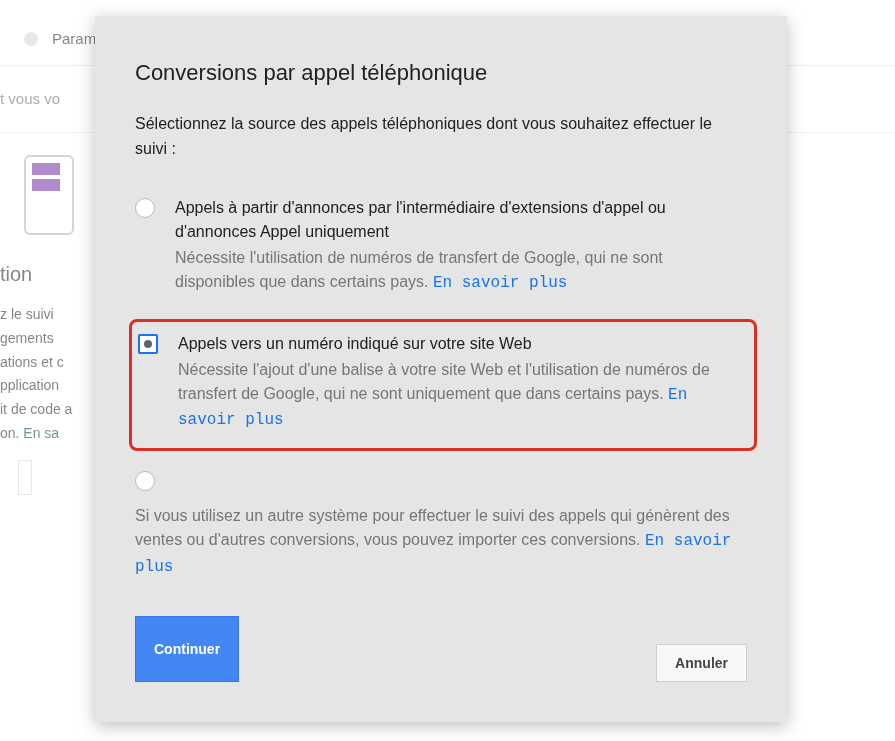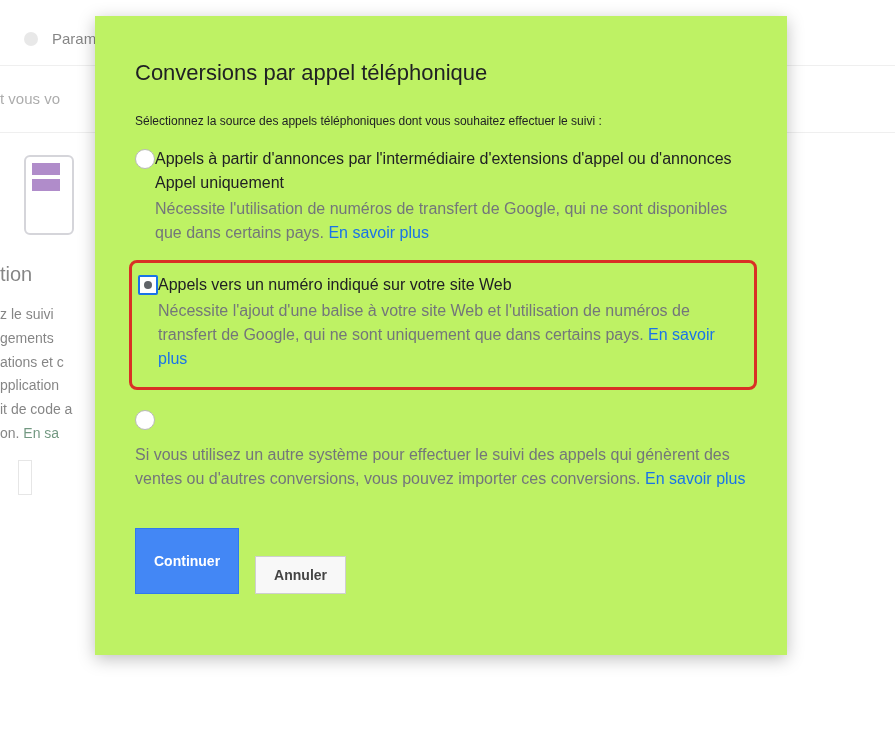--- a/index.html
+++ b/index.html
@@ -56,46 +56,47 @@
     .bg-small-btn {
       display: inline-block; border: 1px solid #d6d6d6; padding: 6px 4px;
     }
 
     
     .modal {
       position: absolute;
       left: 95px;
       top: 16px;
       width: 692px;
-      background: #bef264;
+      background: #e5e5e5;
       box-shadow: 0 4px 16px rgba(0,0,0,0.25);
-      padding: 44px 40px 61px 40px;
+      padding: 44px 40px 40px 40px;
     }
     .modal-title {
       font-size: 22px;
       color: #202124;
       font-weight: 400;
       margin-bottom: 26px;
     }
     .modal-intro {
-      font-size: 12px;
+      font-size: 16px;
       color: #202124;
       line-height: 1.55;
-      margin-bottom: 6px;
+      margin-bottom: 24px;
     }
     .option {
       display: flex;
       align-items: flex-start;
+      gap: 20px;
       padding: 10px 0 12px 0;
     }
     .option.highlighted {
       border: 3px solid #d93025;
       border-radius: 8px;
       padding: 10px 10px 16px 6px;
-      margin: 3px -10px 8px -6px;
+      margin: 12px -10px 8px -6px;
     }
     .radio {
       flex: 0 0 auto;
       width: 20px; height: 20px;
       border: 1px solid #b9b9b9;
       border-radius: 50%;
       margin-top: 2px;
       background: #fff;
       position: relative;
       cursor: pointer;
@@ -122,31 +123,33 @@
     }
     .opt-desc {
       font-size: 16px;
       color: #73767a;
       line-height: 1.5;
       margin-top: 2px;
     }
     .link {
       color: #1a73e8;
       cursor: pointer;
+      font-family: Liberation Mono, monospace;
     }
     .modal-footer-text {
       font-size: 16px;
       color: #73767a;
       line-height: 1.55;
       margin-top: 1px;
     }
     .button-row {
       margin-top: 36px;
       display: flex;
       gap: 16px;
+      justify-content: space-between;
     }
     .btn {
       font-size: 14px;
       padding: 10px 18px;
       border: 1px solid transparent;
       cursor: pointer;
       font-family: inherit;
     }
     .btn-primary {
       background: #4387f5;

